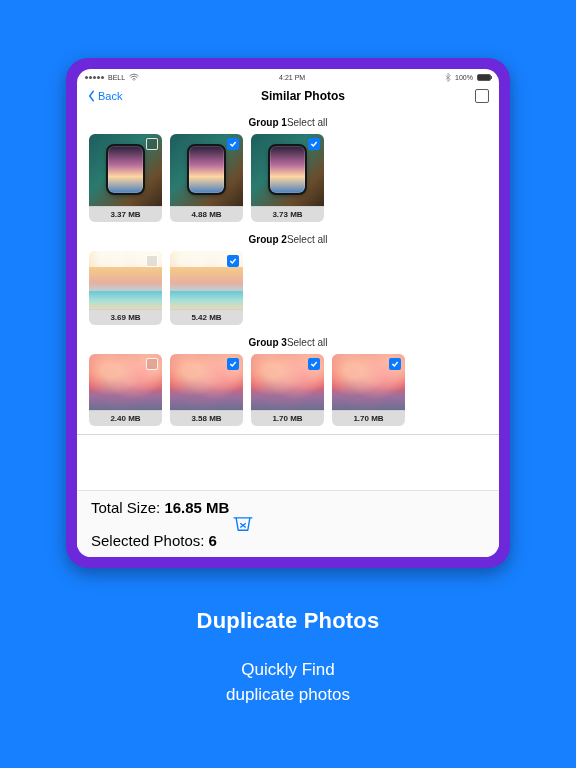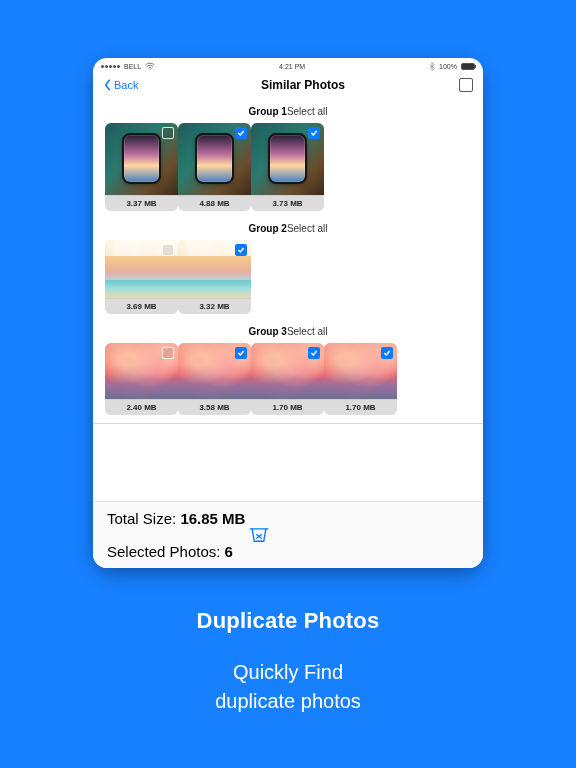--- a/index.html
+++ b/index.html
@@ -8,25 +8,25 @@
     height: 768px;
     background: #1780ff;
     font-family: -apple-system, "Helvetica Neue", Arial, sans-serif;
     display: flex;
     flex-direction: column;
     align-items: center;
     overflow: hidden;
   }
   .device {
     margin-top: 58px;
-    width: 390px;
+    width: 444px;
     height: 510px;
-    background: #701a75;
+    background: #6d28d9;
     border-radius: 22px;
-    padding: 0;
+    padding: 11px;
     box-shadow: 0 6px 18px rgba(0,0,0,0.35);
   }
   .screen {
     width: 100%;
     height: 100%;
     background: #ffffff;
     border-radius: 14px;
     overflow: hidden;
     display: flex;
     flex-direction: column;
@@ -78,21 +78,21 @@
   .content { flex: 1; overflow-y: auto; padding: 0 12px 6px 12px; }
 
   .group { margin-bottom: 8px; }
   .ghead {
     display: flex; justify-content: center; align-items: center;
     font-size: 10px; padding: 4px 0 6px 0;
   }
   .ghead .gname { font-weight: 700; }
   .ghead .sall { color: #333; }
 
-  .thumbs { display: flex; gap: 0; }
+  .thumbs { display: flex; gap: 8px; }
   .thumb {
     border-radius: 6px;
     overflow: hidden;
     display: flex; flex-direction: column;
     background: #f5f5f5;
   }
   .g1 .thumb { width: 73px; }
   .g2 .thumb { width: 73px; }
   .g3 .thumb { width: 73px; }
 
@@ -177,21 +177,21 @@
   .footer .line2 { margin-top: 16px; }
   .trash {
     width: 28px; height: 24px;
     display: flex; align-items: center; justify-content: center;
     cursor: pointer;
   }
   .trash svg { width: 22px; height: 20px; stroke: #0a7bff; stroke-width: 2; fill: none; }
 
   .marketing { text-align: center; color: #ffffff; margin-top: 40px; }
   .marketing h1 { font-size: 22px; font-weight: 800; letter-spacing: 0.2px; }
-  .marketing p { margin-top: 24px; font-size: 20px; font-weight: 400; line-height: 1.45; }
+  .marketing p { margin-top: 24px; font-size: 17px; font-weight: 400; line-height: 1.45; }
 </style>
 </head>
 <body>
 
 <div class="device">
   <div class="screen">
 
     <div class="statusbar">
       <div class="sb-left">
         <div class="dots">
@@ -282,21 +282,21 @@
               </div>
               <div class="thumb">
                 <div class="imgbox">
                   <div class="img-beach"></div>
                   <div class="tick checked">
                     <svg viewBox="0 0 12 12">
                       <path d="M2 6 L5 9 L10 3"></path>
                     </svg>
                   </div>
                 </div>
-                <div class="sizebar">3.32 MB</div>
+                <div class="sizebar">5.42 MB</div>
               </div>
             </div>
           </div>
           <div class="group g3">
             <div class="ghead">
               <span class="gname">Group 3</span>
               <span class="sall">Select all</span>
             </div>
             <div class="thumbs">
               <div class="thumb">

